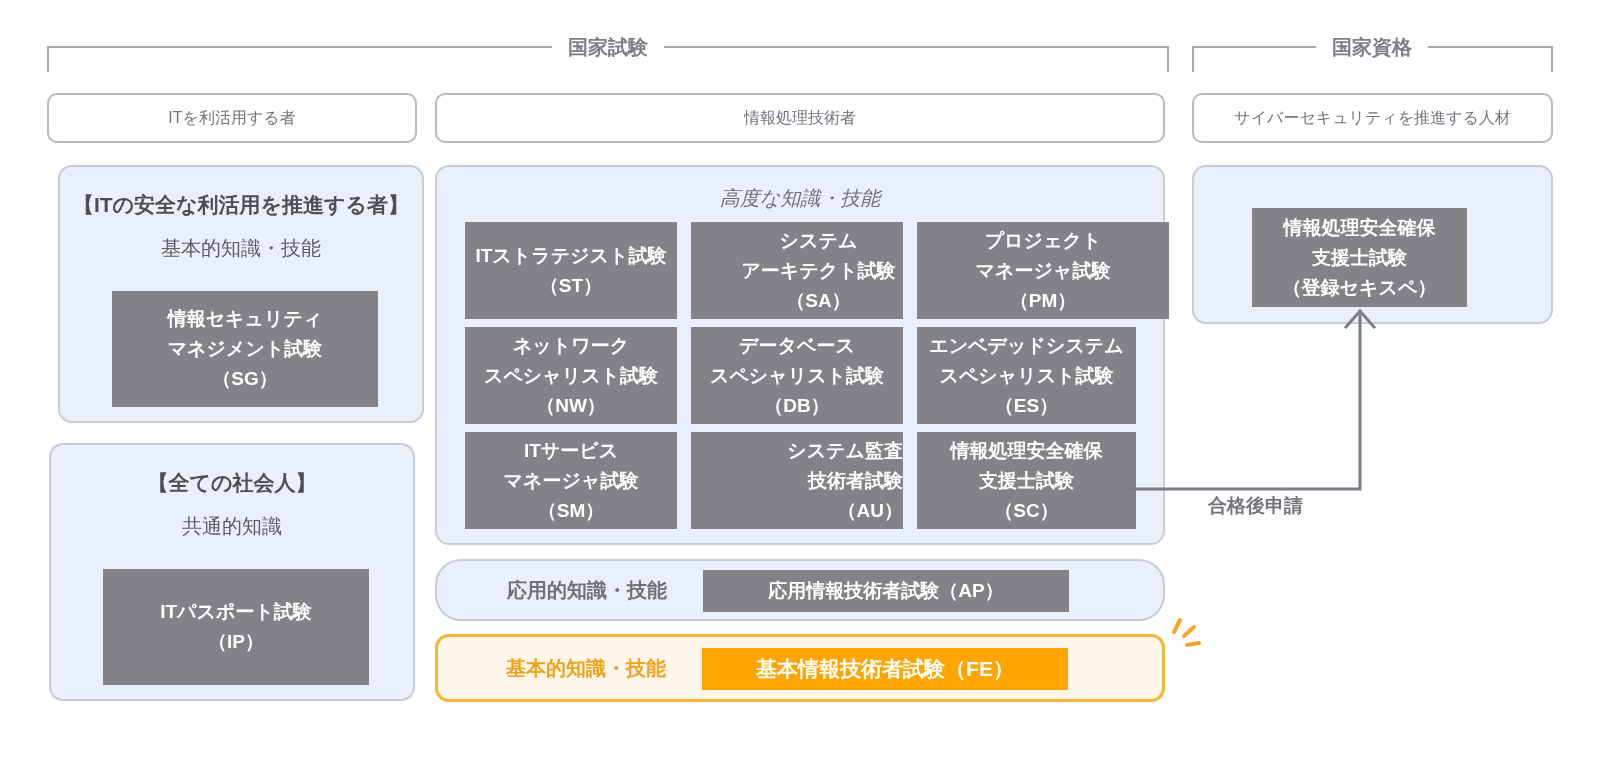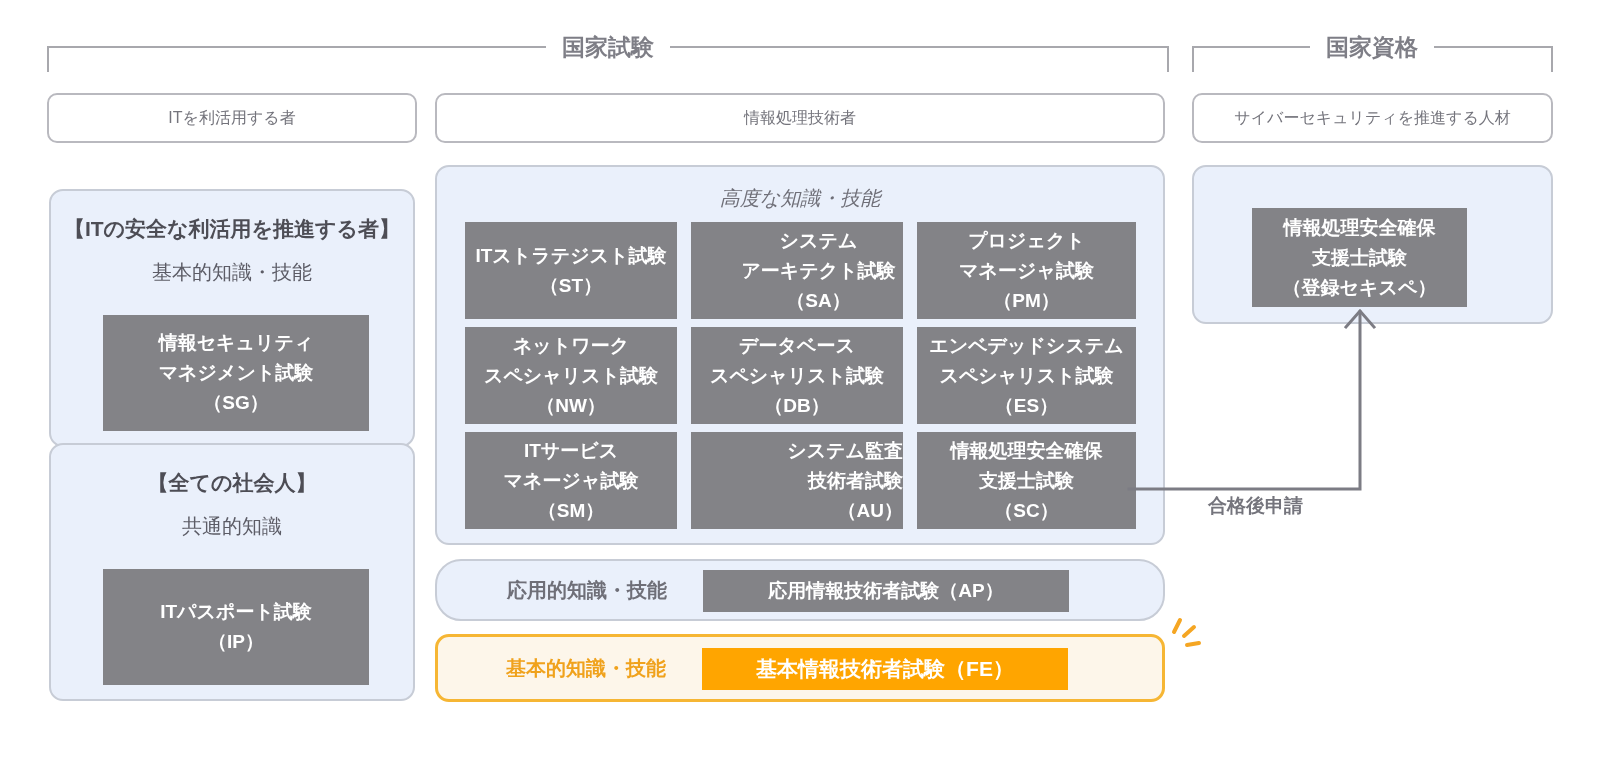--- a/index.html
+++ b/index.html
@@ -40,21 +40,21 @@
     border-right: 2px solid #a8a8ad;
     height: 26px;
     top: 46px;
   }
   .bracket-label {
     position: absolute;
     top: 36px;
     transform: translateX(-50%);
     background: #ffffff;
     padding: 0 16px;
-    font-size: 23px;
+    font-size: 20px;
     font-weight: 700;
     color: #7e7e86;
     line-height: 22px;
     white-space: nowrap;
   }
 
   
   .pill {
     border: 2px solid #b9b9bf;
     border-radius: 10px;
@@ -141,21 +141,21 @@
   </div>
 
   <div class="abs pill ctr" style="left:435px; top:93px; width:730px; height:50px;">
     <span>情報処理技術者</span>
   </div>
 
   <div class="abs pill ctr" style="left:1192px; top:93px; width:361px; height:50px;">
     <span>サイバーセキュリティを推進する人材</span>
   </div>
 
-  <div class="abs panel-blue" style="left:49px; top:165px; width:366px; height:258px;margin-top:24px;">
+  <div class="abs panel-blue" style="left:58px; top:165px; width:366px; height:258px;">
     <div class="ctr" style="height:52px; margin-top:12px;">
       <span class="panel-head">【ITの安全な利活用を推進する者】</span>
     </div>
     <div class="ctr" style="height:34px;">
       <span class="panel-sub">基本的知識・技能</span>
     </div>
     <div class="abs chip-gray ctr" style="left:52px; top:124px; width:266px; height:116px;">
       <span>情報セキュリティ</span>
       <span>マネジメント試験</span>
       <span>（SG）</span>
@@ -182,21 +182,21 @@
 
     <div class="abs chip-gray ctr" style="left:28px; top:55px; width:212px; height:97px;">
       <span>ITストラテジスト試験</span>
       <span>（ST）</span>
     </div>
     <div class="abs chip-gray ctr" style="left:254px; top:55px; width:212px; height:97px;padding-left:43px;">
       <span>システム</span>
       <span>アーキテクト試験</span>
       <span>（SA）</span>
     </div>
-    <div class="abs chip-gray ctr" style="left:480px; top:55px; width:219px; height:97px;">
+    <div class="abs chip-gray ctr" style="left:480px; top:55px; width:252px; height:97px;">
       <span>プロジェクト</span>
       <span>マネージャ試験</span>
       <span>（PM）</span>
     </div>
 
     <div class="abs chip-gray ctr" style="left:28px; top:160px; width:212px; height:97px;">
       <span>ネットワーク</span>
       <span>スペシャリスト試験</span>
       <span>（NW）</span>
     </div>

